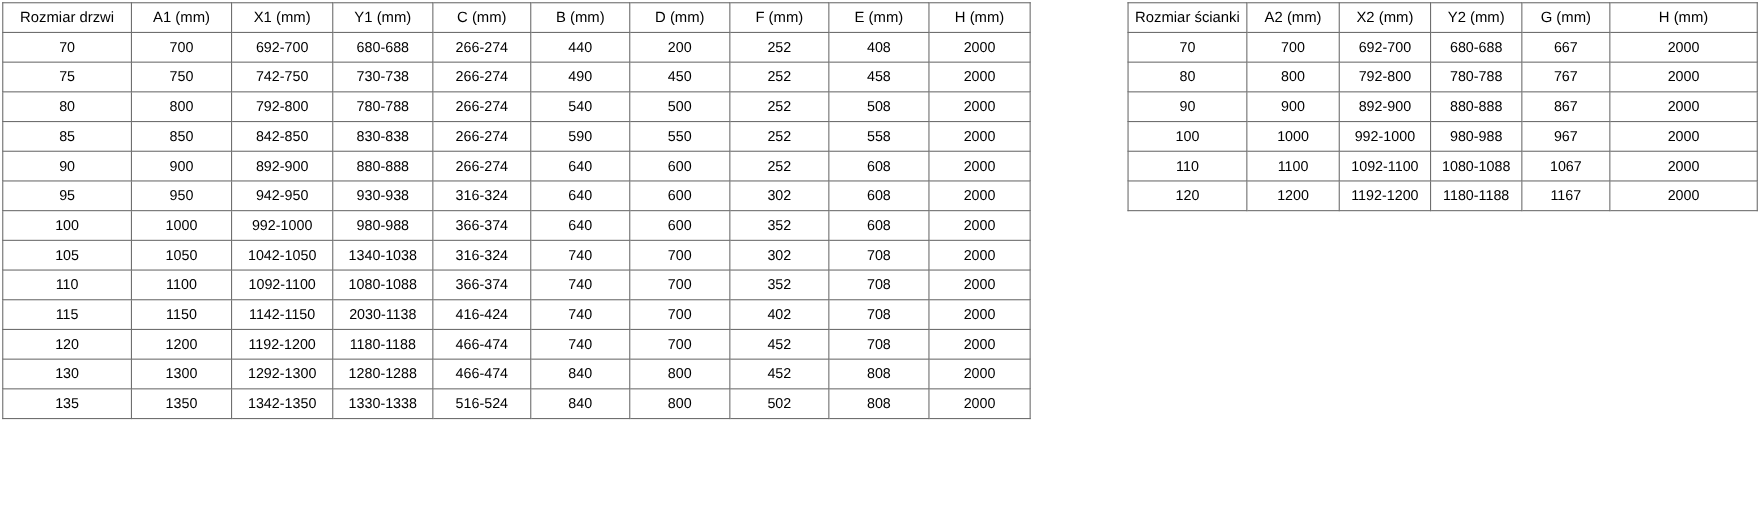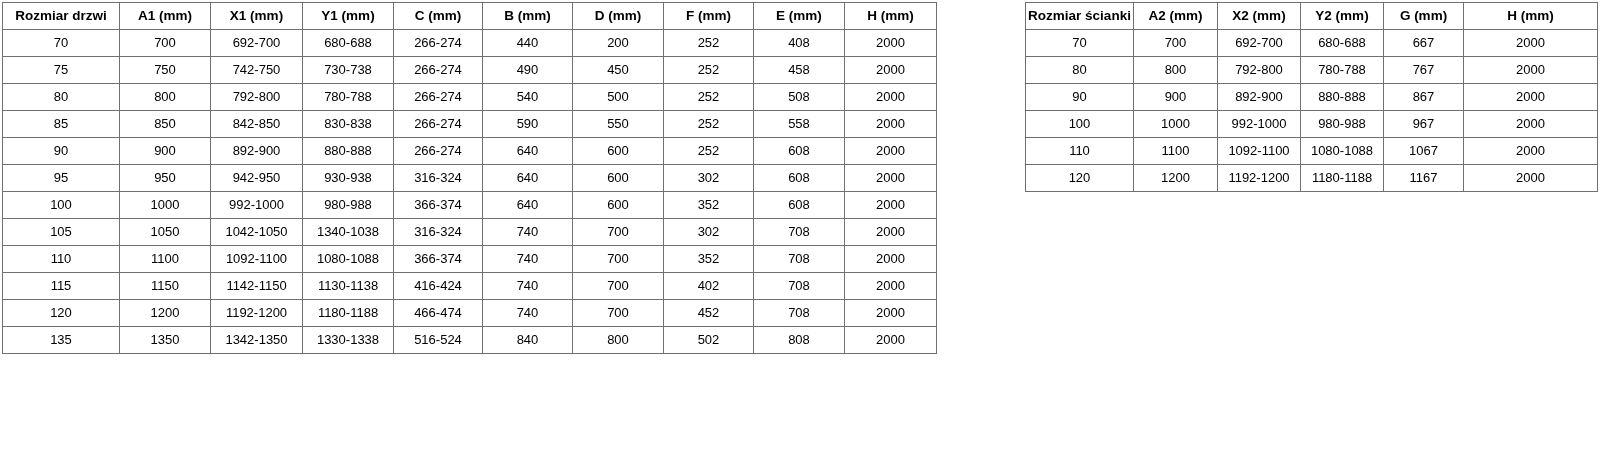--- a/index.html
+++ b/index.html
@@ -25,21 +25,21 @@
     text-align: center;
     vertical-align: middle;
     height: 27px;
     padding: 0 2px;
     color: var(--text-color, #000000);
     font-size: 13px;
     line-height: 1.1;
     white-space: nowrap;
     overflow: hidden;
   }
-  th { font-weight: bold; font-size: 13.5px; }
+  th { font-weight: normal; font-size: 13.5px; }
 </style>
 </head>
 <body>
 
 <table id="door-table">
   <colgroup>
     <col style="width:117px">
       <col style="width:91px">
       <col style="width:92px">
     <col style="width:91px">
@@ -170,38 +170,50 @@
         <td>740</td>
         <td>700</td>
         <td>352</td>
         <td>708</td>
         <td>2000</td>
       </tr>
       <tr>
         <td>115</td>
         <td>1150</td>
         <td>1142-1150</td>
-        <td>1130-1138</td>
+        <td>2030-1138</td>
         <td>416-424</td>
         <td>740</td>
         <td>700</td>
         <td>402</td>
         <td>708</td>
         <td>2000</td>
       </tr>
       <tr>
         <td>120</td>
         <td>1200</td>
         <td>1192-1200</td>
         <td>1180-1188</td>
         <td>466-474</td>
         <td>740</td>
         <td>700</td>
         <td>452</td>
         <td>708</td>
+        <td>2000</td>
+      </tr>
+      <tr>
+        <td>130</td>
+        <td>1300</td>
+        <td>1292-1300</td>
+        <td>1280-1288</td>
+        <td>466-474</td>
+        <td>840</td>
+        <td>800</td>
+        <td>452</td>
+        <td>808</td>
         <td>2000</td>
       </tr>
       <tr>
         <td>135</td>
         <td>1350</td>
         <td>1342-1350</td>
         <td>1330-1338</td>
         <td>516-524</td>
         <td>840</td>
         <td>800</td>

